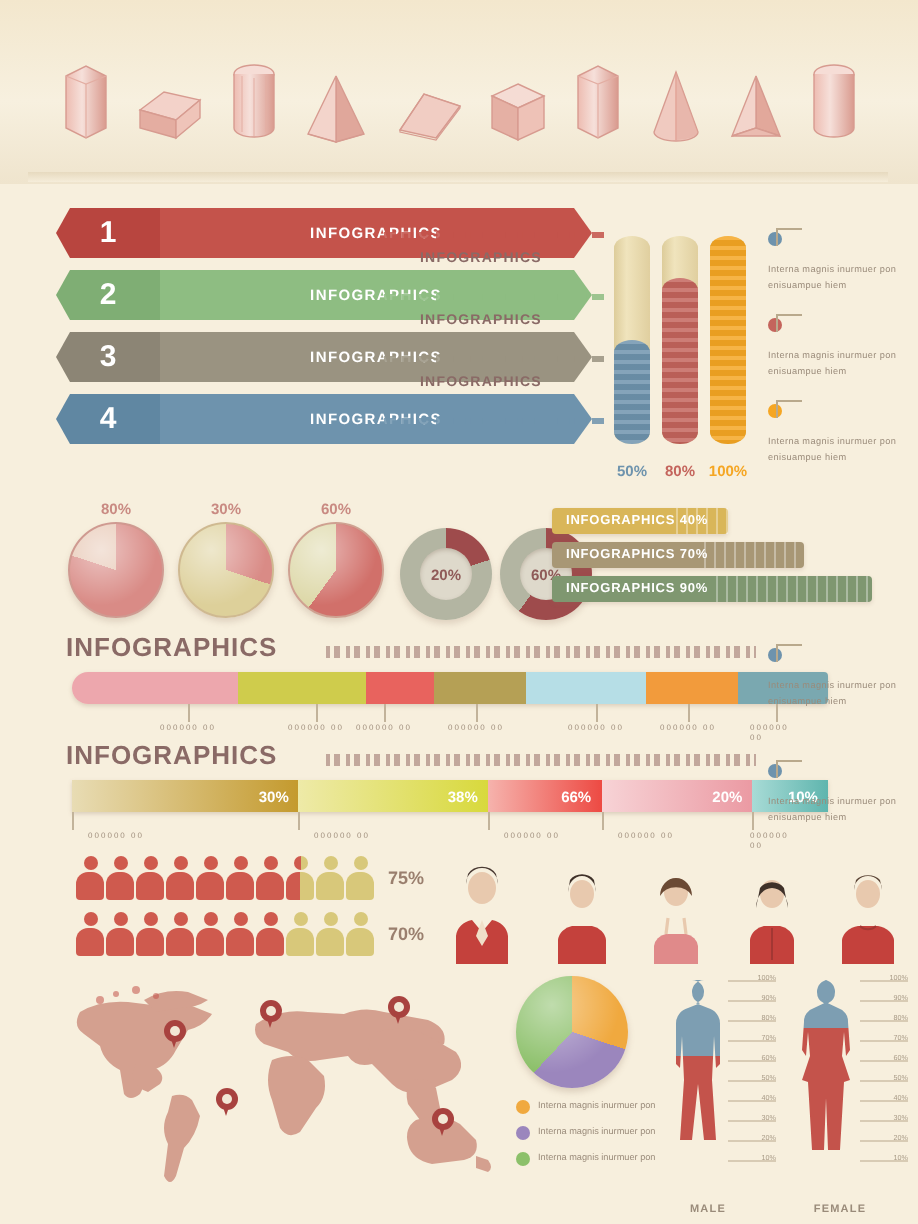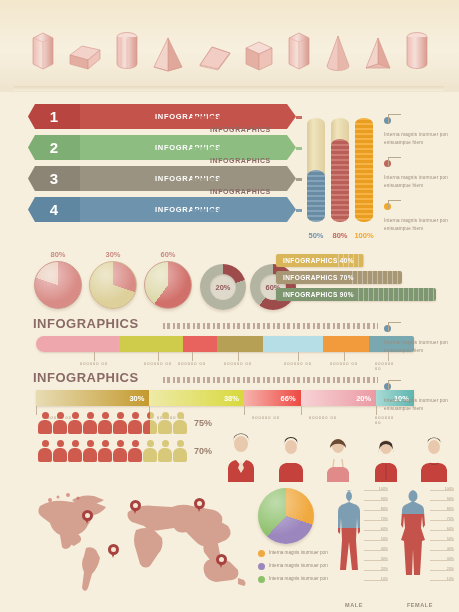--- a/index.html
+++ b/index.html
@@ -109,21 +109,21 @@
   .pc-dots{position:absolute;left:163px;top:9px;width:215px;height:6px;
     background:repeating-linear-gradient(90deg,#b08f86 0 2px,transparent 2px 4px,
       #b08f86 4px 7px,transparent 7px 10px);opacity:.75;}
   .pc-bar{position:absolute;left:36px;top:22px;height:16px;width:378px;display:flex;
     box-shadow:0 1px 2px rgba(140,110,90,.25);}
   .pc-seg{height:16px;display:flex;align-items:center;justify-content:flex-end;
     color:#fff;font-size:7.5px;font-weight:bold;padding-right:5px;box-sizing:border-box;}
   .pc-ticks{position:absolute;left:36px;top:38px;width:378px;height:16px;}
 
   
-  .people{position:absolute;left:38px;top:412px;width:180px;}
+  .people{position:absolute;left:38px;top:428px;width:180px;}
   .prow{display:flex;align-items:center;margin-bottom:6px;}
   .ppl{display:flex;gap:1px;}
   .p-icon{width:14px;height:22px;position:relative;}
   .p-head{position:absolute;left:3.5px;top:0;width:7px;height:7px;border-radius:50%;}
   .p-body{position:absolute;left:0;top:8px;width:14px;height:14px;
     border-radius:6px 6px 2px 2px;}
   .prow-lbl{margin-left:7px;font-size:9px;font-weight:bold;color:#9a7f6e;}
 
   
   .avatars{position:absolute;left:222px;top:426px;width:230px;height:56px;

